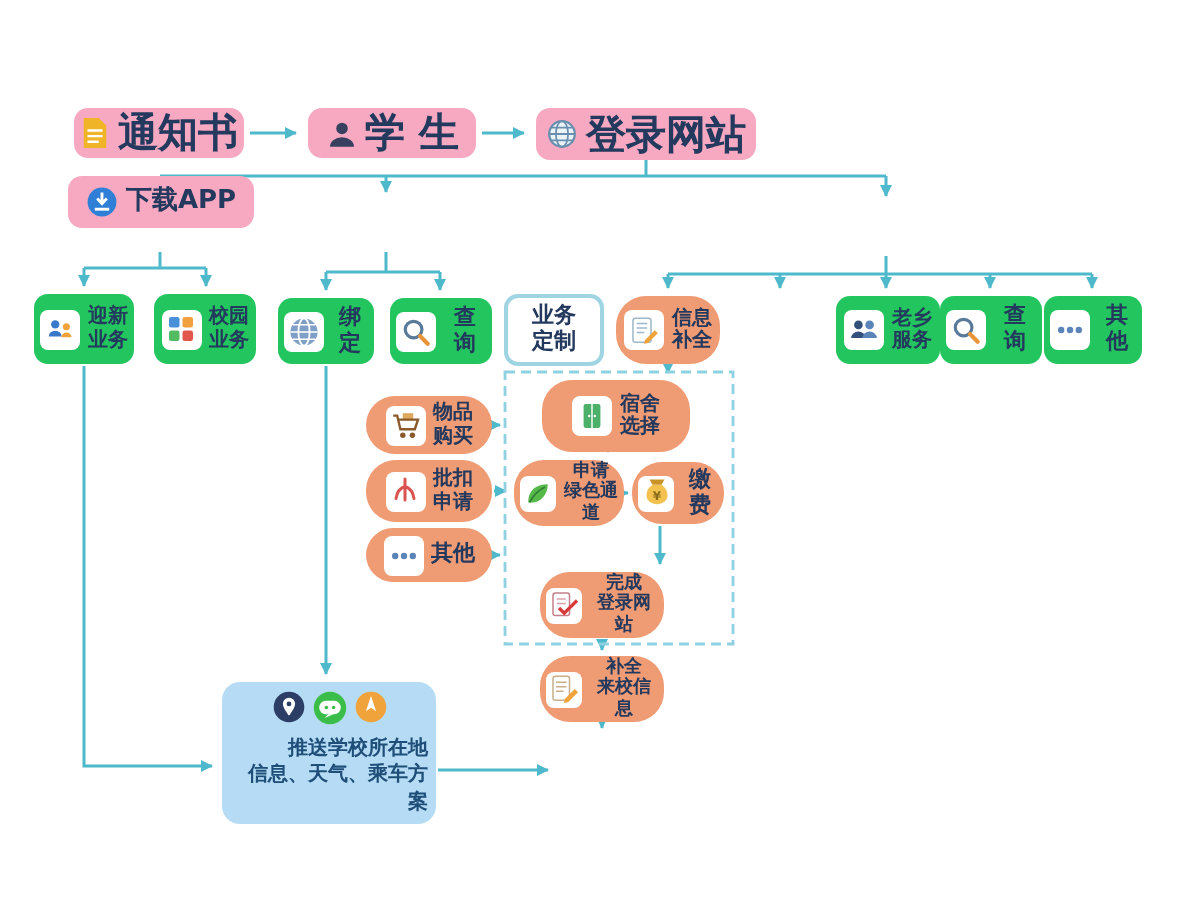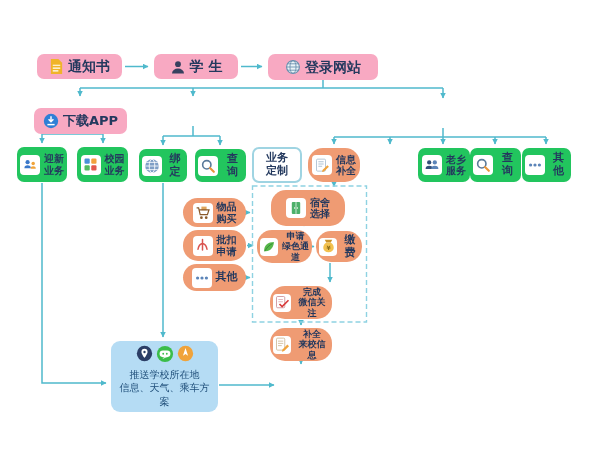--- a/index.html
+++ b/index.html
@@ -1,28 +1,28 @@
 <!DOCTYPE html>
 <html><head>
 <meta charset="utf-8">
 <style>
   html,body{margin:0;padding:0;background:#ffffff;}
   #stage{position:relative;width:600px;height:450px;background:#ffffff;overflow:hidden;
          font-family:"DejaVu Sans",sans-serif;}
   svg.wires{position:absolute;left:0;top:0;z-index:1;}
   .node{position:absolute;z-index:2;display:flex;align-items:center;justify-content:center;
         gap:4px;border-radius:7px;font-weight:bold;color:#24395e;box-sizing:border-box;padding:2px 3px;}
-  .pink{background:#f8a9c2;font-size:14px;}
+  .pink{background:#f8a9c2;font-size:20px;}
   .yellow{background:#22c55e;font-size:10px;}
   .orange{background:#ef9b73;font-size:10px;border-radius:15px;}
   .outline{background:#ffffff;border:2px solid #9fd4e2;font-size:11px;}
   .panel{position:absolute;z-index:2;background:#b5dcf4;border-radius:9px;display:flex;
          flex-direction:column;align-items:center;justify-content:center;gap:5px;box-sizing:border-box;padding:4px;}
   .panel-icons{display:flex;gap:3px;align-items:center;}
-  .panel-text{font-size:10px;font-weight:normal;color:#1f4e79;text-align:center;white-space:pre-line;line-height:1.35;}
+  .panel-text{font-size:10px;font-weight:bold;color:#1f4e79;text-align:right;white-space:pre-line;line-height:1.35;}
   .lbl{white-space:pre-line;line-height:1.15;text-align:center;}
   .icon-box{width:20px;height:20px;background:#ffffff;border-radius:4px;display:flex;
             align-items:center;justify-content:center;flex:0 0 auto;}
   .icon-raw{display:flex;align-items:center;justify-content:center;flex:0 0 auto;}
 </style>
 </head>
 <body>
 
 <div id="stage">
 
@@ -104,21 +104,21 @@
     <span class="icon-raw">
       <svg width="16" height="16" viewBox="0 0 20 20">
           <circle cx="10" cy="10" r="8" fill="#eaf4f8" stroke="#6a8fae" stroke-width="1.4"></circle>
           <ellipse cx="10" cy="10" rx="3.8" ry="8" fill="none" stroke="#6a8fae" stroke-width="1.1"></ellipse>
           <path d="M2,10 h16 M3.2,6 h13.6 M3.2,14 h13.6" stroke="#6a8fae" stroke-width="1.1"></path>
         </svg>
     </span>
     <span class="lbl">登录网站</span>
   </div>
 
-  <div class="node pink" style="left:34px;top:108px;width:93px;height:26px;font-size:13px">
+  <div class="node pink" style="left:34px;top:88px;width:93px;height:26px;font-size:13px">
     <span class="icon-raw">
       <svg width="16" height="16" viewBox="0 0 20 20">
           <circle cx="10" cy="10" r="9" fill="#2f7fd6"></circle>
           <path d="M10,4 v6.5 M7,7.8 l3,3.2 3,-3.2" stroke="#fff" stroke-width="1.8" fill="none"></path>
           <path d="M5.5,14.5 h9" stroke="#fff" stroke-width="1.8"></path>
         </svg>
     </span>
     <span class="lbl">下载APP</span>
   </div>
 
@@ -294,21 +294,21 @@
 
   <div class="node orange" style="left:270px;top:286px;width:62px;height:33px;font-size:9px">
     <span class="icon-box" style="width:18px;height:18px">
       <svg width="15" height="15" viewBox="0 0 20 20">
           <rect x="2" y="2" width="11" height="15" rx="1.5" fill="#fff" stroke="#c4808a"></rect>
           <path d="M4.5,6 h6 M4.5,9 h6" stroke="#d9a0a8" stroke-width="1"></path>
           <path d="M6,12 l3.5,3.5 L18,7" stroke="#d83a3a" stroke-width="2.2" fill="none"></path>
         </svg>
     </span>
     <span class="lbl">完成
-微信关注</span>
+登录网站</span>
   </div>
 
   <div class="node orange" style="left:270px;top:328px;width:62px;height:33px;font-size:9px">
     <span class="icon-box" style="width:18px;height:18px">
       <svg width="15" height="15" viewBox="0 0 20 20">
           <rect x="2" y="1.5" width="11" height="16" rx="1.5" fill="#fff" stroke="#c8b08a"></rect>
           <path d="M4,5.5 h7 M4,8.5 h7 M4,11.5 h5" stroke="#c8b08a" stroke-width="1"></path>
           <path d="M10,16.5 l6.5,-6.5 2.2,2.2 -6.5,6.5 -3,0.8 z" fill="#f0a33a"></path>
         </svg>
     </span>

